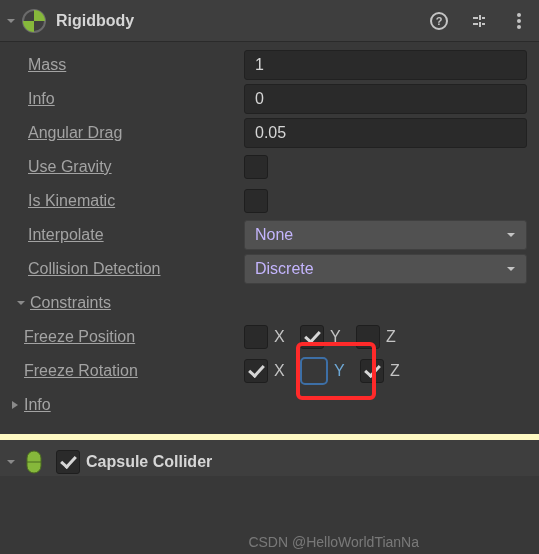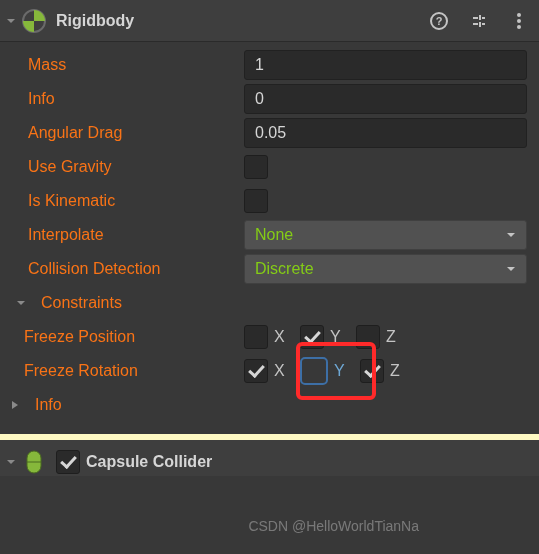--- a/index.html
+++ b/index.html
@@ -55,44 +55,45 @@
   }
   .prop-row {
     display: flex;
     align-items: center;
     min-height: 34px;
     padding: 2px 0;
   }
   .prop-label {
     width: 244px;
     padding-left: 28px;
-    color: #f97316;
+    color: #a3a3a3;
+    text-decoration: underline;
   }
   .prop-label.sub { padding-left: 24px; }
-  .prop-label.fold-row { padding-left: 14px; display:flex; align-items:center; gap:13px;}
+  .prop-label.fold-row { padding-left: 14px; display:flex; align-items:center; gap:2px;}
   .prop-label.fold-row.info { padding-left: 8px; }
   .prop-field { flex: 1; }
   .text-input {
     width: 100%;
     height: 30px;
     background: #2a2a2a;
     border: 1px solid #212121;
     border-radius: 3px;
     color: #d6d6d6;
     padding: 0 10px;
     font-size: 16px;
     font-family: inherit;
   }
   .select {
     width: 100%;
     height: 30px;
     background: #515151;
     border: 1px solid #404040;
     border-radius: 3px;
-    color: #84cc16;
+    color: #c4b5fd;
     padding: 0 10px;
     display: flex;
     align-items: center;
     justify-content: space-between;
     cursor: pointer;
   }
   .select .chev svg { width: 10px; height: 10px; fill:#c4c4c4; }
   .checkbox {
     width: 24px; height: 24px;
     background: #2a2a2a;
@@ -128,21 +129,21 @@
     display: flex;
     align-items: center;
     height: 42px;
     padding: 8px 10px 0 4px;
     background: #3e3e3e;
     border-top: 6px solid #fef9c3;
     margin-top: 6px;
   }
   .watermark {
     position: absolute;
-    bottom: 20px;
+    bottom: 4px;
     right: 120px;
     color: rgba(200,200,200,0.45);
     font-size: 14px;
   }
   .blue-check {
     border: 2px solid #3d6fa6 !important;
     background: transparent !important;
   }
   .capsule-icon-check { margin-right: 6px; }
 </style>

